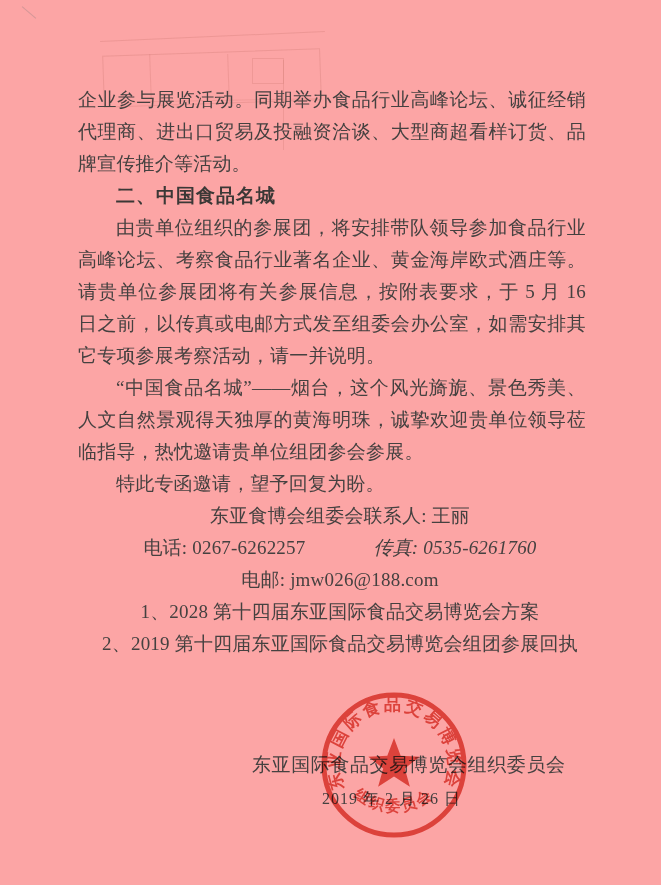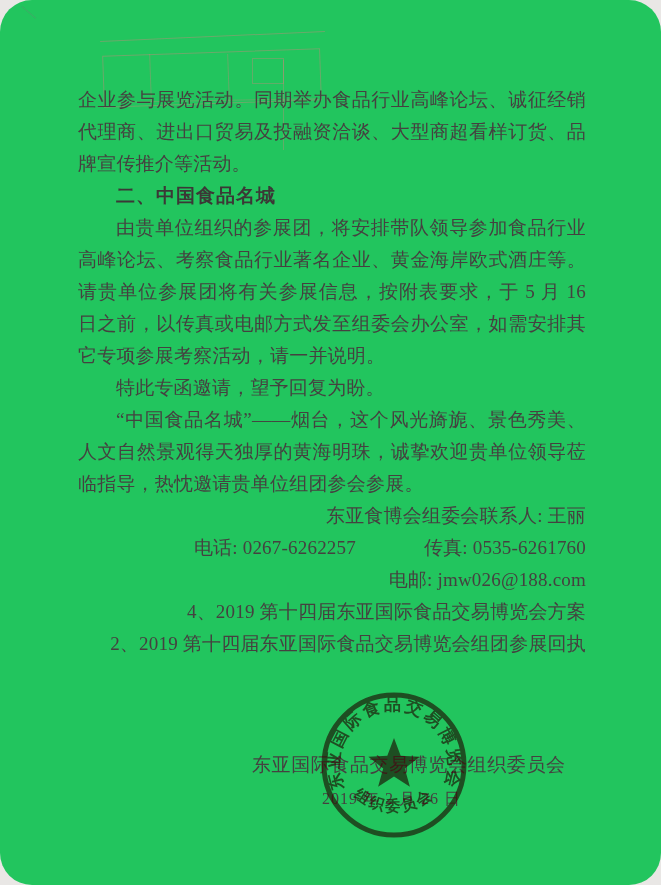--- a/index.html
+++ b/index.html
@@ -1,37 +1,36 @@
 <!DOCTYPE html>
 <html><head>
 <meta charset="utf-8">
 <style>
   html,body{margin:0;padding:0;background:#e9e7e5;}
   .page{
     position:relative;width:661px;height:885px;margin:0 auto;
-    background:#22c55e;overflow:hidden;
+    background:#fca5a5;overflow:hidden;
     font-family:"Liberation Serif","DejaVu Serif",serif;
     color:#454140;
-    border-radius:32px;
   }
   
   .body-text{
     position:absolute;left:78px;top:84px;width:508px;
     font-size:19px;line-height:32px;text-align:justify;
     letter-spacing:0.2px;
   }
   .body-text p{margin:0;text-indent:38px;}
   .body-text p.noindent{text-indent:0;}
   .heading{
     font-family:"Liberation Sans","DejaVu Sans",sans-serif;
     font-weight:bold;color:#3b3836;letter-spacing:1px;
   }
   .contact{margin-left:16px;}
-  .contact p{text-indent:0;text-align:right;}
-  .fax{margin-left:68px;}
+  .contact p{text-indent:0;text-align:center;}
+  .fax{margin-left:68px;font-style:italic;}
   .att{margin-left:14px;}
   
   .sig{
     position:absolute;left:252px;top:752px;
     font-size:19px;letter-spacing:0.6px;white-space:nowrap;
   }
   .date{
     position:absolute;left:322px;top:789px;
     font-size:16px;letter-spacing:1px;white-space:nowrap;
   }
@@ -68,28 +67,28 @@
     <div class="b5"></div>
     <div class="b6"></div>
     <div class="b7"></div>
     <div class="g1"></div>
   </div>
 
   <div class="body-text">
     <p class="noindent">企业参与展览活动。同期举办食品行业高峰论坛、诚征经销代理商、进出口贸易及投融资洽谈、大型商超看样订货、品牌宣传推介等活动。</p>
     <p class="heading">二、中国食品名城</p>
     <p>由贵单位组织的参展团，将安排带队领导参加食品行业高峰论坛、考察食品行业著名企业、黄金海岸欧式酒庄等。请贵单位参展团将有关参展信息，按附表要求，于 5 月 16 日之前，以传真或电邮方式发至组委会办公室，如需安排其它专项参展考察活动，请一并说明。</p>
+    <p>“中国食品名城”——烟台，这个风光旖旎、景色秀美、人文自然景观得天独厚的黄海明珠，诚挚欢迎贵单位领导莅临指导，热忱邀请贵单位组团参会参展。</p>
     <p>特此专函邀请，望予回复为盼。</p>
-    <p>“中国食品名城”——烟台，这个风光旖旎、景色秀美、人文自然景观得天独厚的黄海明珠，诚挚欢迎贵单位领导莅临指导，热忱邀请贵单位组团参会参展。</p>
 
     <div class="contact">
       <p>东亚食博会组委会联系人: 王丽</p>
       <p><span>电话: 0267-6262257</span><span class="fax">传真: 0535-6261760</span></p>
       <p>电邮: jmw026@188.com</p>
-      <p class="att">4、2019 第十四届东亚国际食品交易博览会方案</p>
+      <p class="att">1、2028 第十四届东亚国际食品交易博览会方案</p>
       <p class="att">2、2019 第十四届东亚国际食品交易博览会组团参展回执</p>
     </div>
   </div>
 
   <div class="sig">东亚国际食品交易博览会组织委员会</div>
   <div class="date">2019 年 2 月 26 日</div>
 
   <svg class="stamp" viewBox="0 0 170 170" xmlns="http://www.w3.org/2000/svg">
     <circle cx="85" cy="84" r="70" fill="none" stroke="#dc5449" stroke-width="5"></circle>
     <path id="sealArcTop" d="M 32.4 100.1 A 55 55 0 1 1 137.6 100.1" fill="none"></path>

